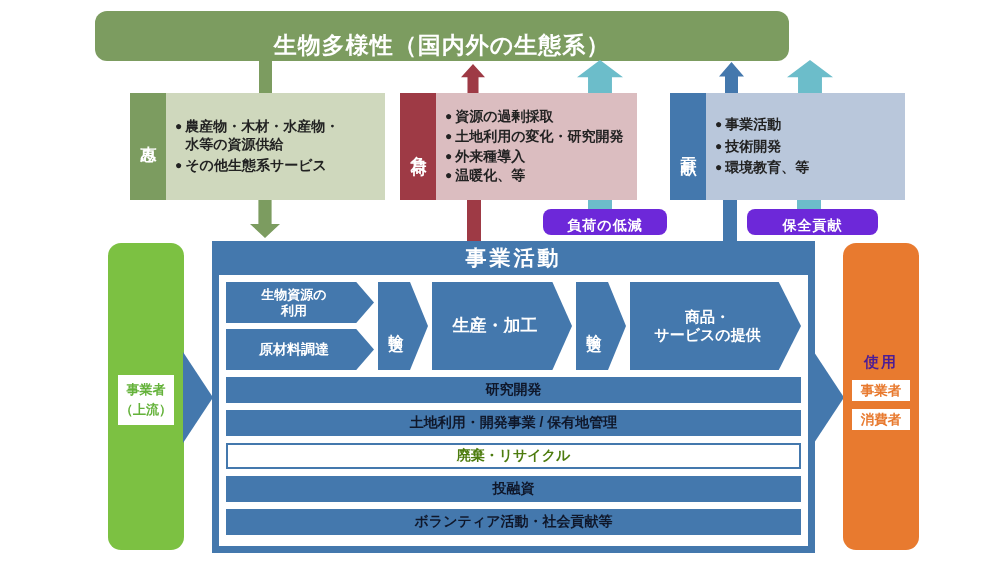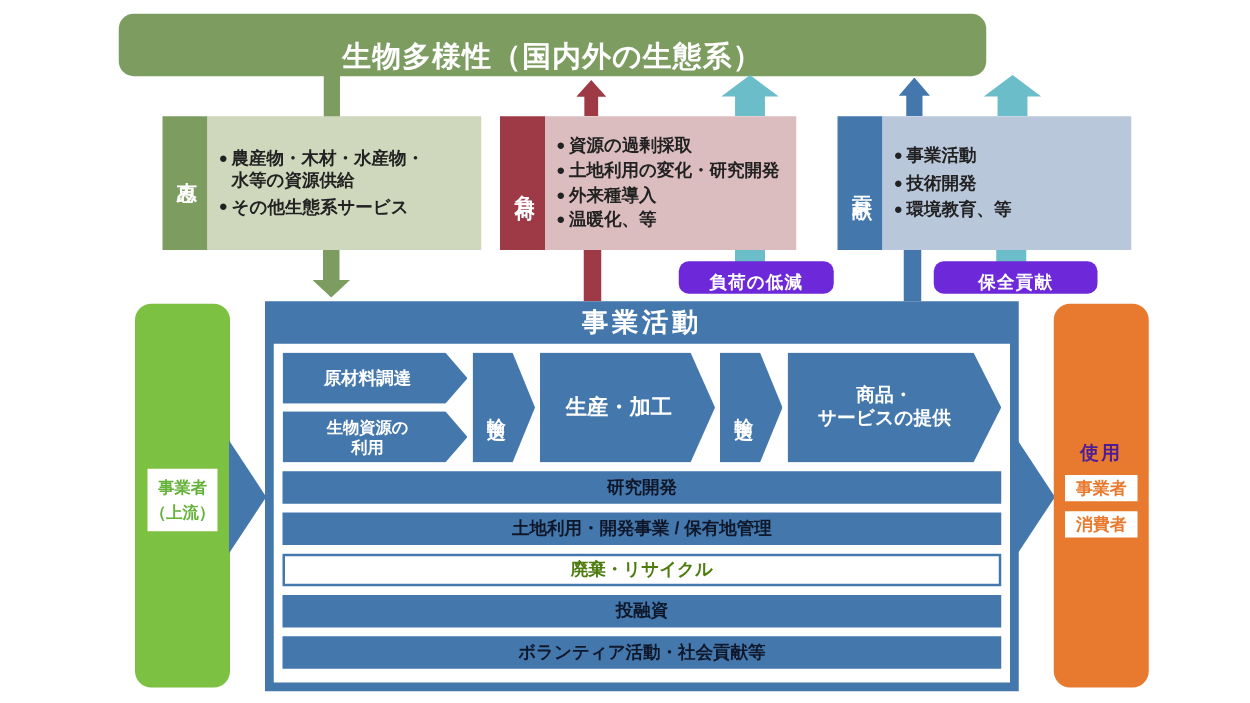--- a/index.html
+++ b/index.html
@@ -135,27 +135,27 @@
   <div class="shape" style="left:797px; top:200px; width:24px; height:11px; background:#6CBDCA;"></div>
   <div class="pill" style="left:747px; top:209px; width:131px; height:26px;">
       <span>保全貢献</span>
     </div>
 
   <div class="main-box" style="left:212px; top:241px; width:603px; height:312px;">
     <div class="main-title">事業活動</div>
     <div class="main-inner">
       <div class="process-row">
         <div class="stack-col">
-          <div class="pa pa-small">
-              <span>原材料調達</span>
-            </div>
           <div class="pa pa-small" style="font-size:13px;">
             <span>生物資源の</span>
             <span>利用</span>
           </div>
+          <div class="pa pa-small">
+              <span>原材料調達</span>
+            </div>
         </div>
         <div class="pa pa-chevron">
             <span>輸送</span>
           </div>
         <div class="pa pa-production">
             <span>生産・加工</span>
           </div>
         <div class="pa pa-chevron">
             <span>輸送</span>
           </div>

